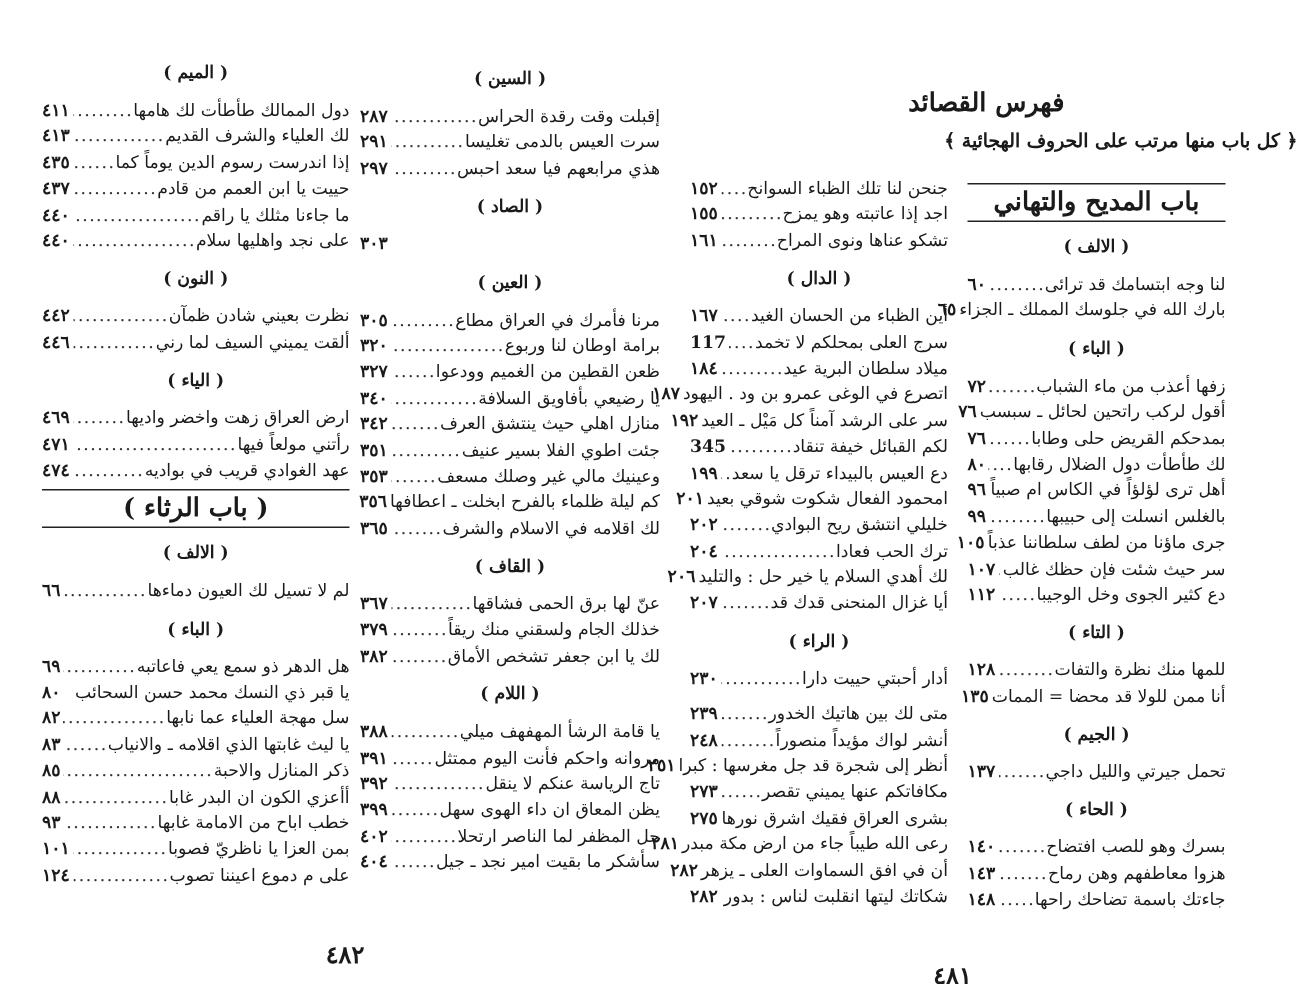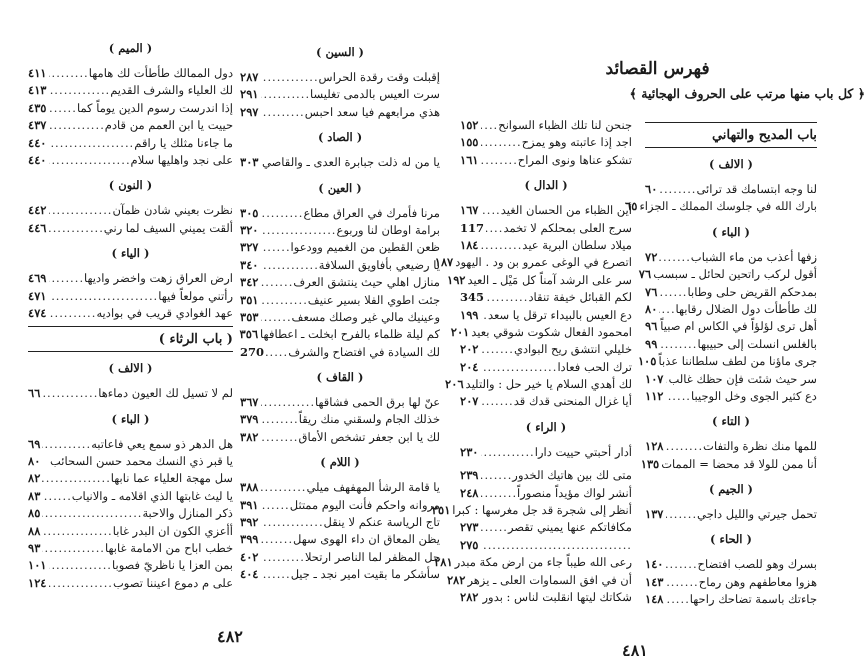--- a/index.html
+++ b/index.html
@@ -19,21 +19,21 @@
     .entry .txt { flex:0 0 auto; }
     .entry .dots { flex:1 1 auto; overflow:hidden; letter-spacing:1px; color:#333; }
     .entry .dots::before { content:"......................................................................"; }
     .entry .num { flex:0 0 auto; font-weight:bold; padding-right:2px; }
     .sec-head {
       text-align:center; font-weight:bold; font-size:11.5px;
       line-height:17px; height:17px; margin:8px 0 8px 0;
     }
     .chapter-box {
       border-top:1.5px solid #222; border-bottom:1.5px solid #222;
-      font-weight:bold; font-size:13px;
+      text-align:center; font-weight:bold; font-size:17px;
       line-height:24px; height:24px; margin:4px 0 6px 0;
     }
     .page-title {
       position:absolute; left:0; right:0; text-align:center; direction:rtl;
       font-weight:bold;
     }
     .page-num {
       position:absolute; text-align:center; font-weight:bold; font-size:16px;
       direction:rtl;
     }
@@ -57,21 +57,20 @@
           <span class="dots"></span>
           <span class="num">٢٩١</span>
         </div>
         <div class="entry">
           <span class="txt">هذي مرابعهم فيا سعد احبس</span>
           <span class="dots"></span>
           <span class="num">٢٩٧</span>
         </div>
         <div class="sec-head">( الصاد )</div>
         <div class="entry">
-          <span class="txt">يا من له ذلت جبابرة العدى ـ والقاصي</span>
           <span class="dots" style="visibility: hidden;"></span>
           <span class="num">٣٠٣</span>
         </div>
         <div class="sec-head">( العين )</div>
         <div class="entry">
           <span class="txt">مرنا فأمرك في العراق مطاع</span>
           <span class="dots"></span>
           <span class="num">٣٠٥</span>
         </div>
         <div class="entry">
@@ -103,23 +102,23 @@
           <span class="txt">وعينيك مالي غير وصلك مسعف</span>
           <span class="dots"></span>
           <span class="num">٣٥٣</span>
         </div>
         <div class="entry">
           <span class="txt">كم ليلة ظلماء بالفرح ابخلت ـ اعطافها</span>
           <span class="dots" style="visibility: hidden;"></span>
           <span class="num">٣٥٦</span>
         </div>
         <div class="entry">
-          <span class="txt">لك السيادة في افتضاح والشرف</span>
-          <span class="dots"></span>
-          <span class="num">270</span>
+          <span class="txt">لك اقلامه في الاسلام والشرف</span>
+          <span class="dots"></span>
+          <span class="num">٣٦٥</span>
         </div>
         <div class="sec-head">( القاف )</div>
         <div class="entry">
           <span class="txt">عنّ لها برق الحمى فشاقها</span>
           <span class="dots"></span>
           <span class="num">٣٦٧</span>
         </div>
         <div class="entry">
           <span class="txt">خذلك الجام ولسقني منك ريقاً</span>
           <span class="dots"></span>
@@ -472,20 +471,21 @@
           <span class="txt">أنظر إلى شجرة قد جل مغرسها : كبرا</span>
           <span class="dots" style="visibility: hidden;"></span>
           <span class="num">٢٥١</span>
         </div>
         <div class="entry">
           <span class="txt">مكافاتكم عنها يميني تقصر</span>
           <span class="dots"></span>
           <span class="num">٢٧٣</span>
         </div>
         <div class="entry">
+          <span class="txt">بشرى العراق فقيك اشرق نورها</span>
           <span class="dots"></span>
           <span class="num">٢٧٥</span>
         </div>
         <div class="entry">
           <span class="txt">رعى الله طيباً جاء من ارض مكة مبدر</span>
           <span class="dots" style="visibility: hidden;"></span>
           <span class="num">٢٨١</span>
         </div>
         <div class="entry">
           <span class="txt">أن في افق السماوات العلى ـ يزهر</span>

